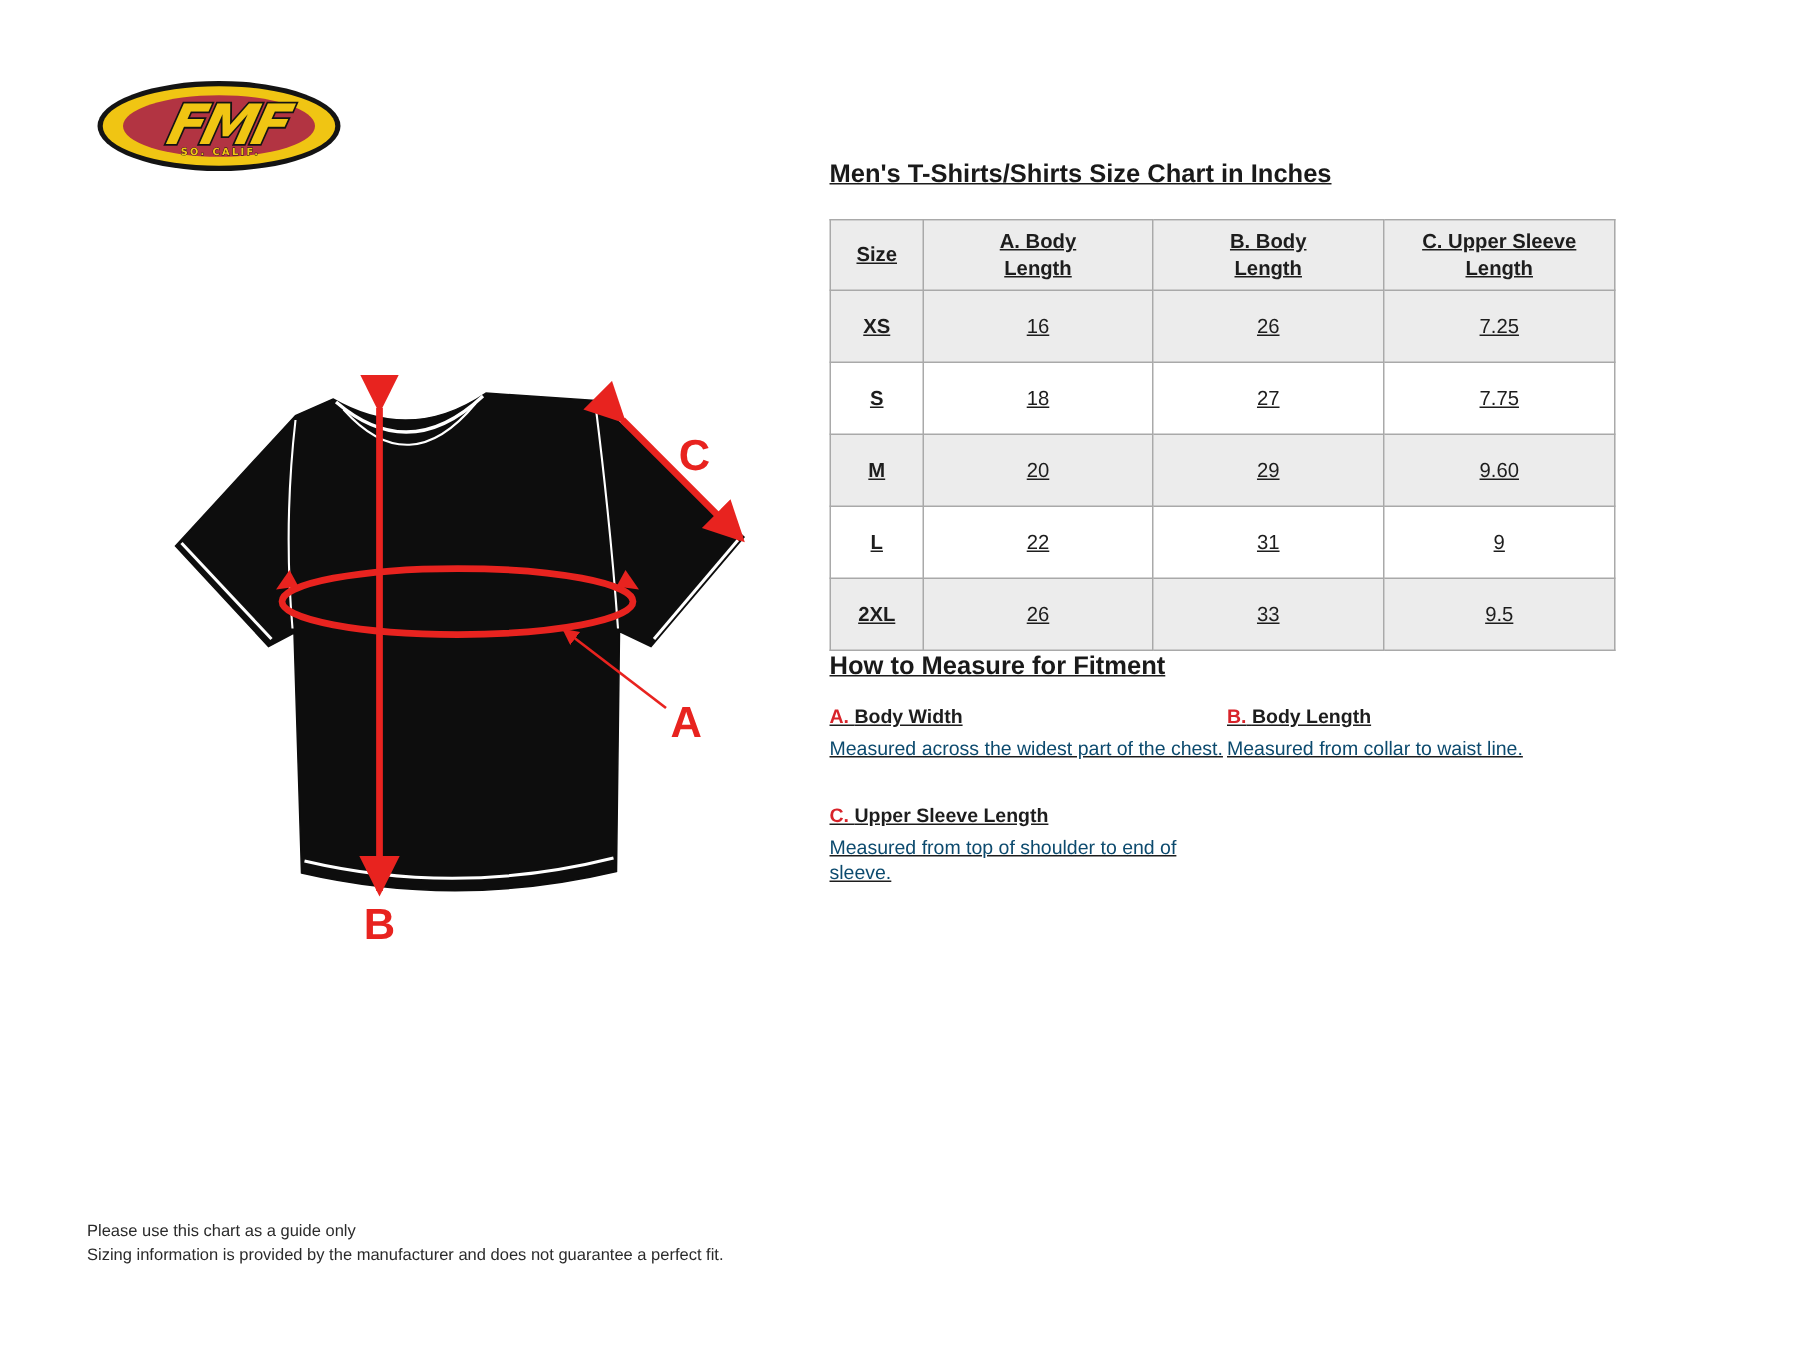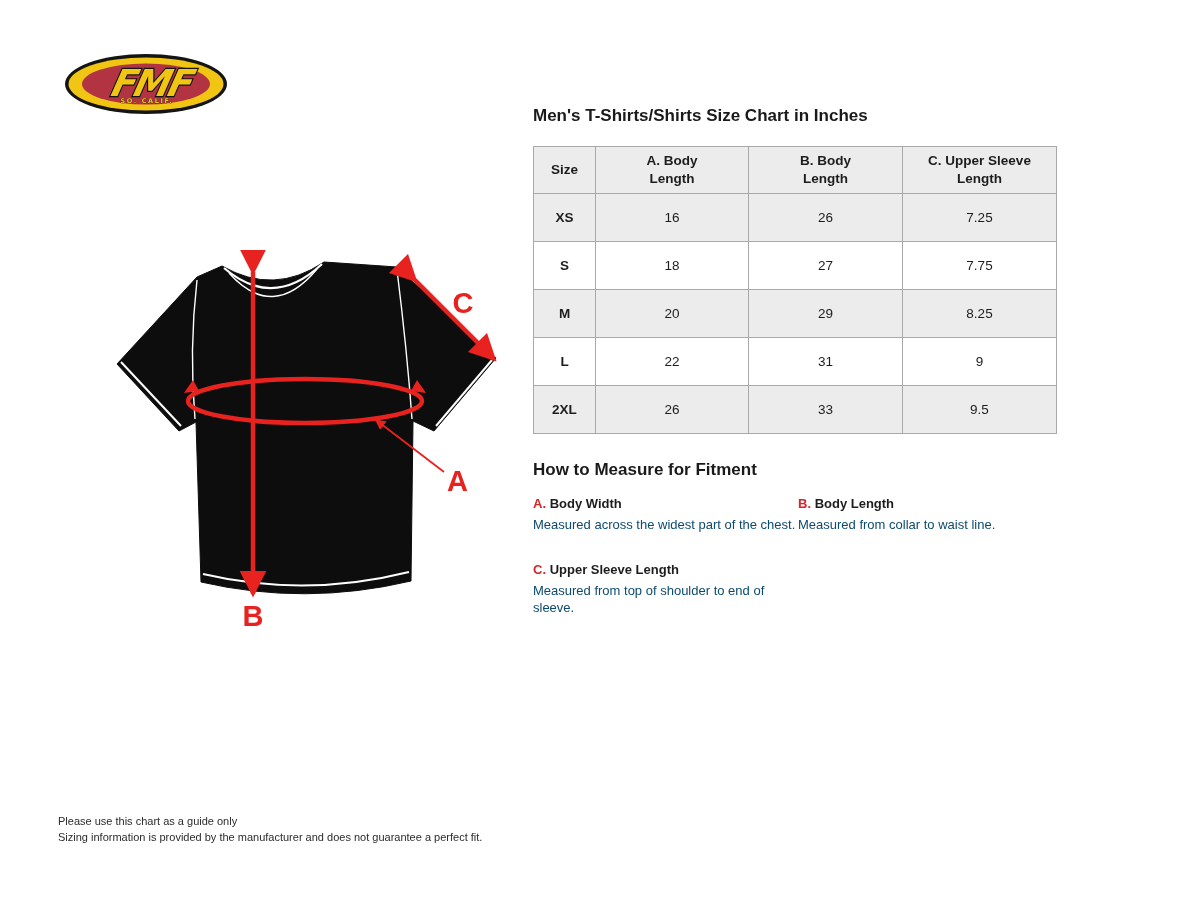--- a/index.html
+++ b/index.html
@@ -13,21 +13,21 @@
     overflow: hidden;
   }
 
   
   .logo { position: absolute; left: 63px; top: 52px; width: 166px; height: 64px; }
 
   
   .diagram { position: absolute; left: 100px; top: 250px; width: 420px; height: 390px; }
 
   
-  .content { position: absolute; left: 533px; top: 106px; width: 523px; }
+  .content { position: absolute; left: 553px; top: 106px; width: 523px; text-decoration: underline; }
   .chart-title { font-size: 17px; font-weight: bold; color: #1a1a1a; margin-bottom: 20px; }
 
   table.size-table { width: 523px; border-collapse: collapse; table-layout: fixed; }
   table.size-table th, table.size-table td {
     border: 1px solid #a9a9a9;
     text-align: center;
     vertical-align: middle;
     font-size: 13.5px;
     padding: 0;
   }
@@ -39,21 +39,21 @@
     line-height: 1.35;
   }
   table.size-table td { height: 48px; background: #ffffff; }
   table.size-table td.size-col { font-weight: bold; }
   table.size-table col.c-size { width: 62px; }
   table.size-table col.c-a { width: 153px; }
   table.size-table col.c-b { width: 154px; }
   table.size-table col.c-c { width: 154px; }
   table.size-table tbody tr:nth-child(odd) td { background: #ececec; }
 
-  .measure { margin-top: 26px; }
+  .measure { }
   .measure-heading { font-size: 17px; font-weight: bold; color: #1a1a1a; }
   .measure-grid {
     margin-top: 16px;
     display: grid;
     grid-template-columns: 265px 258px;
     row-gap: 28px;
   }
   .measure-item .m-label { font-size: 13px; font-weight: bold; color: #1d1d1d; }
   .measure-item .m-letter { color: #d8232a; }
   .measure-item .m-desc { font-size: 13px; color: #0c4a6e; margin-top: 5px; line-height: 1.35; }
@@ -148,21 +148,21 @@
           <tr>
             <td class="size-col">S</td>
             <td>18</td>
             <td>27</td>
             <td>7.75</td>
           </tr>
           <tr>
             <td class="size-col">M</td>
             <td>20</td>
             <td>29</td>
-            <td>8.25</td>
+            <td>9.60</td>
           </tr>
           <tr>
             <td class="size-col">L</td>
             <td>22</td>
             <td>31</td>
             <td>9</td>
           </tr>
           <tr>
             <td class="size-col">2XL</td>
             <td>26</td>

